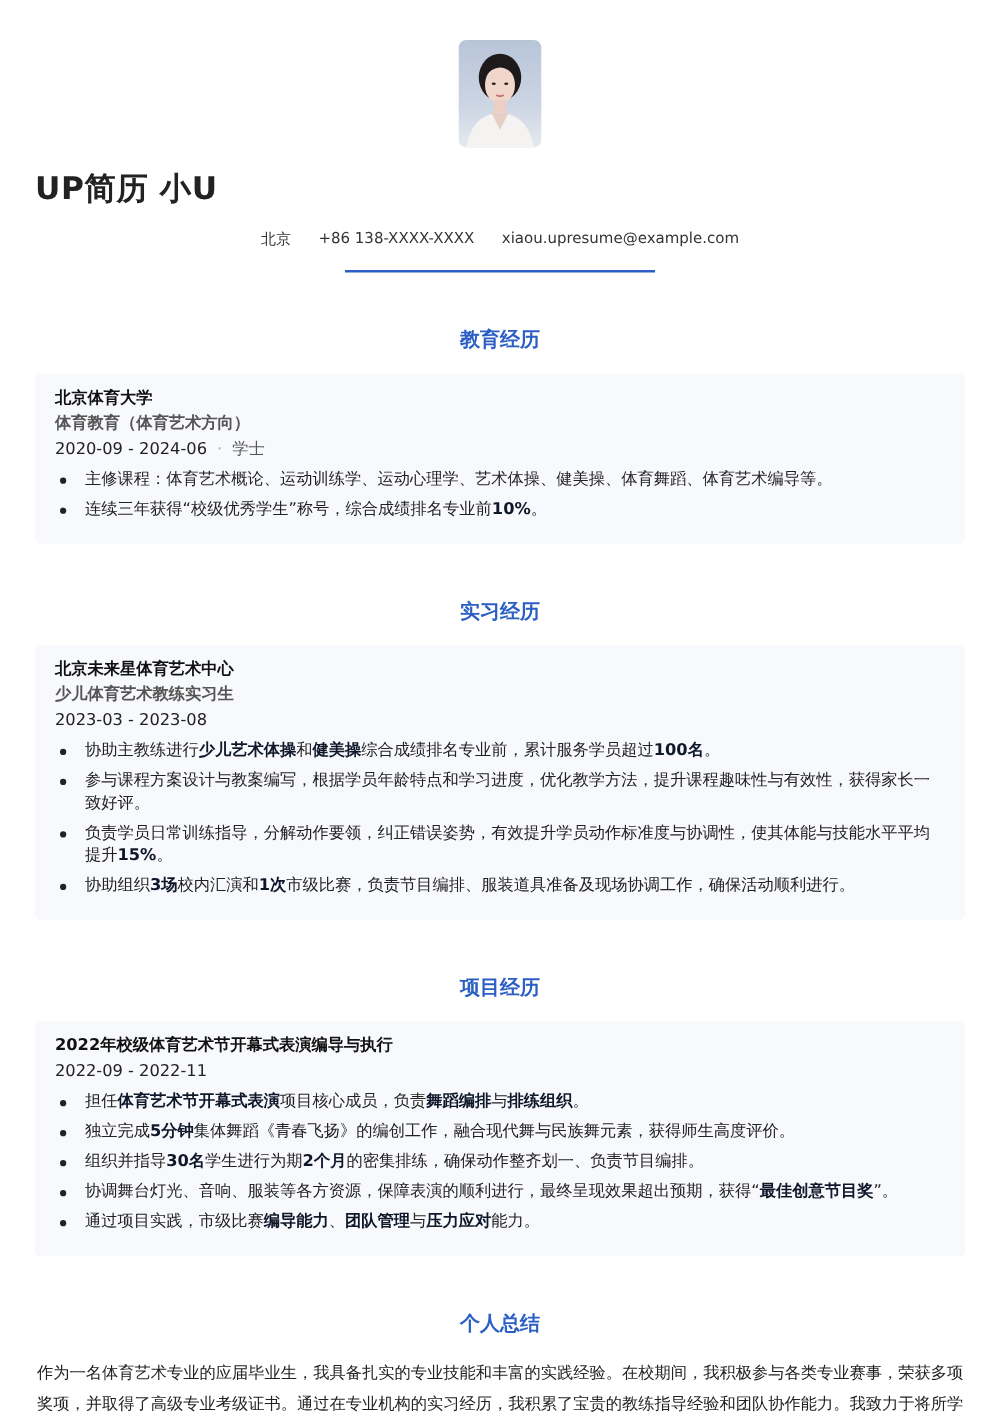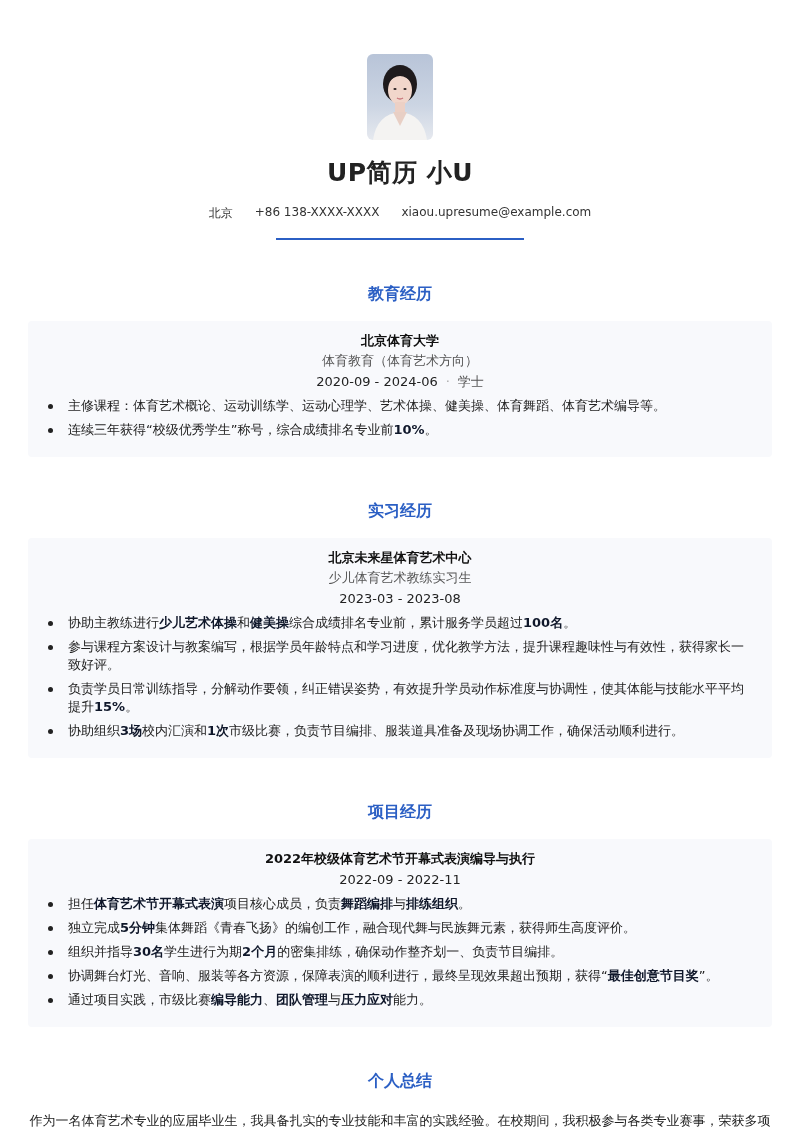--- a/index.html
+++ b/index.html
@@ -1,40 +1,40 @@
 <!DOCTYPE html>
 <html><head>
   <meta charset="utf-8">
   <style>
     * { box-sizing: border-box; margin: 0; padding: 0; }
     html, body { width: 800px; height: 1130px; overflow: hidden; background: #ffffff; }
     body { font-family: "DejaVu Sans", "Liberation Sans", sans-serif; color: #222; }
     .page { width: 800px; padding: 0 28px; position: relative; }
 
-    .header { text-align: center; padding-top: 54px; }
+    .header { padding-top: 32px; }
     .photo {
       width: 66px; height: 86px; margin: 0 auto; border-radius: 6px; overflow: hidden;
       background: linear-gradient(180deg, #b8c4d8 0%, #ccd5e3 60%, #e6e9ef 100%);
       position: relative;
     }
     .photo svg { display: block; }
     .name { font-size: 25px; font-weight: bold; color: #222; margin-top: 16px; letter-spacing: 0.5px; }
     .contact { margin-top: 16px; font-size: 12px; color: #333; display: flex; justify-content: center; gap: 22px; }
     .divider { width: 248px; height: 2px; background: #2b5fc4; margin: 16px auto 0; }
 
     .section-title {
       text-align: center; font-size: 16px; font-weight: bold; color: #2b5fc4;
       margin-top: 44px; margin-bottom: 16px;
     }
     .card {
       background: #f8f9fc; border-radius: 4px; padding: 10px 16px 12px;
     }
-    .card-head { text-align: center; }
+    .card-head { }
     .org { font-size: 13px; font-weight: bold; color: #111; line-height: 20px; }
-    .sub { font-size: 13px; color: #555; line-height: 20px; }
+    .sub { font-size: 13px; color: #555; line-height: 20px; font-weight: bold; }
     .dates { font-size: 13px; color: #222; line-height: 22px; }
     .dot { color: #aaa; margin: 0 8px; }
     .degree { color: #555; }
     ul.bullets { list-style: none; margin-top: 4px; }
     ul.bullets li {
       position: relative; padding-left: 24px; font-size: 13px; line-height: 18px;
       color: #222; margin-bottom: 6px;
     }
     ul.bullets li::before {
       content: ""; position: absolute; left: 4px; top: 7px; width: 5px; height: 5px;

